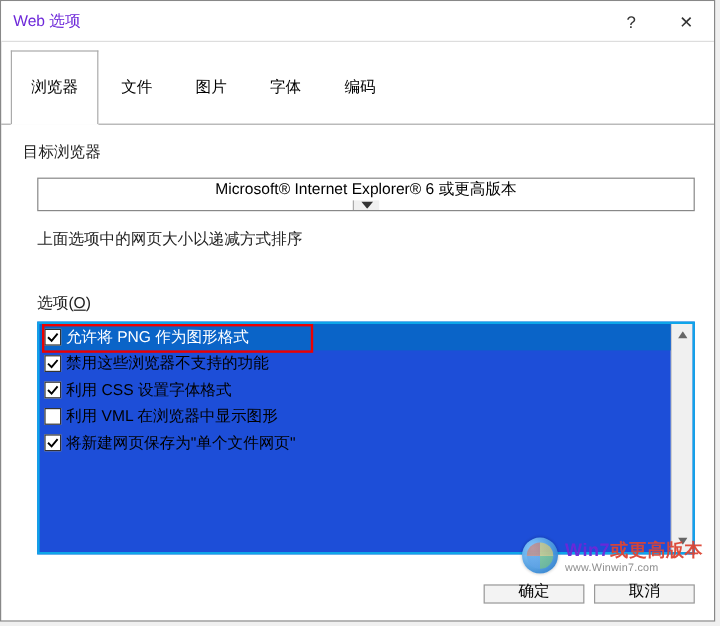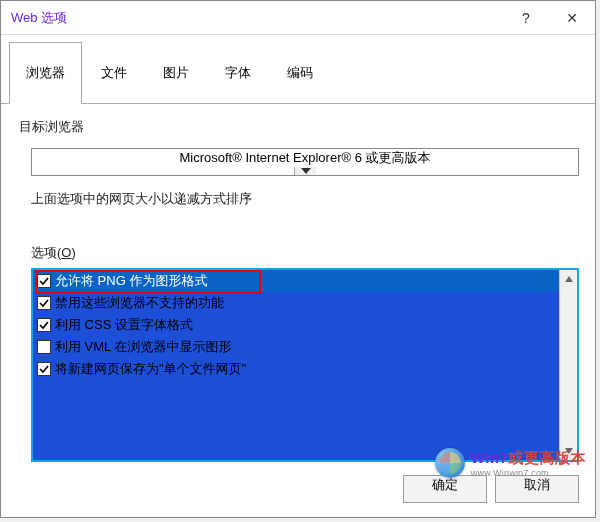--- a/index.html
+++ b/index.html
@@ -39,21 +39,21 @@
 .chk { width: 14px; height: 14px; border: 1px solid #333; background: #fff; display: inline-flex; align-items: center; justify-content: center; flex-shrink: 0; }
 .chk.checked svg { display: block; }
 .chk svg { display: none; width: 10px; height: 10px; }
 .opt-label { white-space: nowrap; }
 .opt-scroll { width: 18px; border-left: 1px solid #ccc; background: #f0f0f0; display: flex; flex-direction: column; }
 .opt-scroll .sbtn { height: 18px; display: flex; align-items: center; justify-content: center; }
 .opt-scroll .sbtn svg { width: 8px; height: 6px; }
 .opt-scroll .strack { flex: 1; }
 
 .button-row { display: flex; justify-content: flex-end; gap: 8px; padding: 10px 16px 14px; }
-.btn { min-width: 84px; height: 28px; border: 1px solid #999; background: #f3f3f3; font-size: 13px; display: flex; align-items: flex-start; justify-content: center; cursor: default; }
+.btn { min-width: 84px; height: 16px; border: 1px solid #999; background: #f3f3f3; font-size: 13px; display: flex; align-items: flex-end; justify-content: center; cursor: default; }
 
 .watermark { position: absolute; right: 14px; bottom: 44px; display: flex; align-items: center; gap: 6px; opacity: 0.95; }
 .watermark .orb { width: 30px; height: 30px; border-radius: 50%; background: radial-gradient(circle at 30% 30%, #8fd1ff, #1a6fc4); box-shadow: 0 0 3px rgba(0,0,0,0.3); position: relative; }
 .watermark .orb::after { content:""; position:absolute; inset:4px; border-radius:50%; background: conic-gradient(#f9d95a 0 25%, #7bc96f 25% 50%, #5aa0e6 50% 75%, #e67a5a 75% 100%); opacity:0.6; }
 .watermark .wm-text { font-family: "SimHei", sans-serif; }
 .watermark .wm-line1 { font-size: 15px; color: #d43; font-weight: bold; letter-spacing: 0.5px; }
 .watermark .wm-line1 .grey { color: #6d28d9; }
 .watermark .wm-line2 { font-size: 9px; color: #888; letter-spacing: 0.2px; }
 </style>
 </head>

